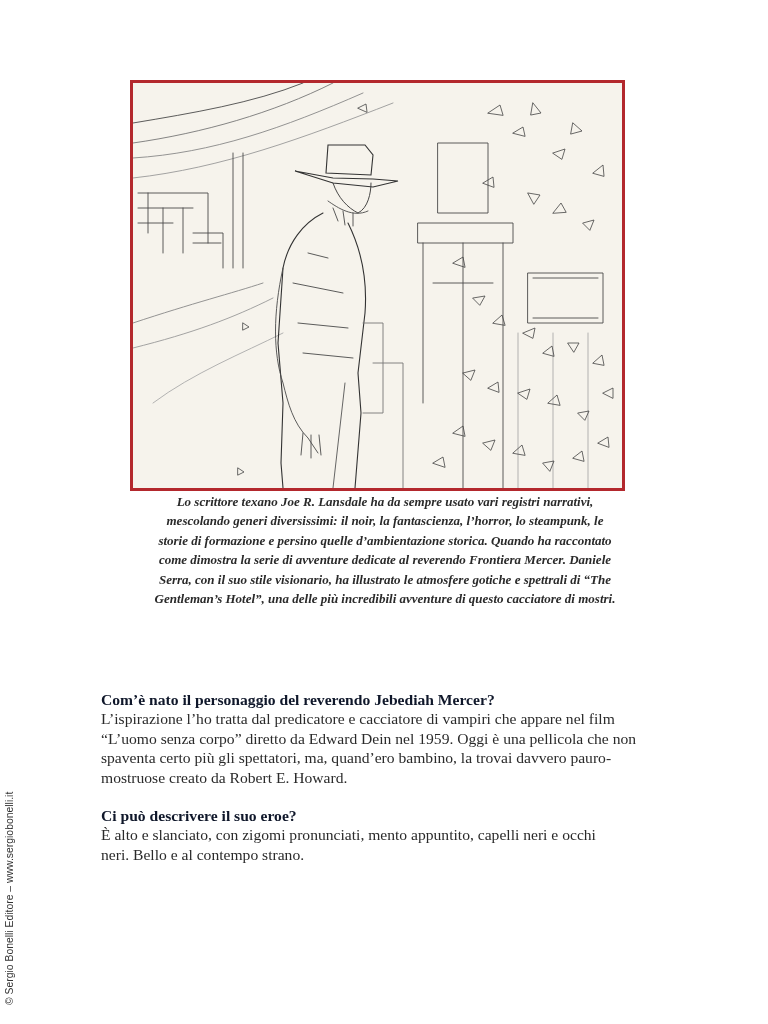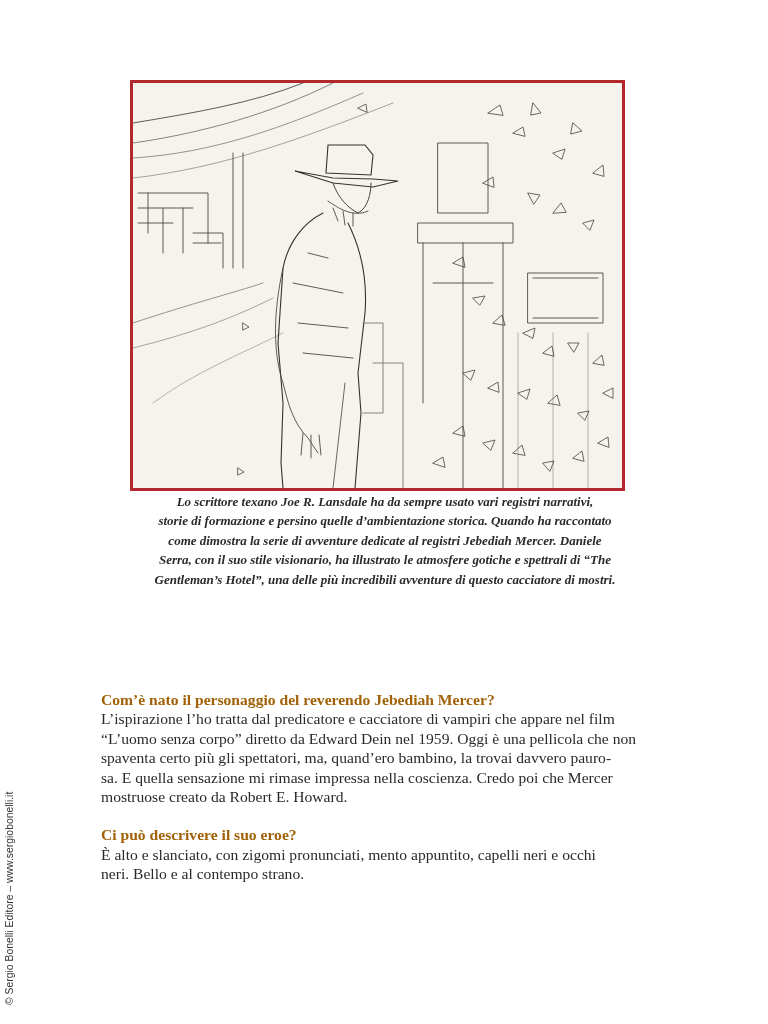--- a/index.html
+++ b/index.html
@@ -24,21 +24,21 @@
       font-style: italic; font-weight: bold;
       font-size: 13px; line-height: 19.4px;
       color: #2a2a2a;
     }
     .caption span { display: block; white-space: nowrap; }
     .article {
       position: absolute; left: 101px; top: 690px; width: 600px;
       font-family: "Liberation Serif", serif;
       font-size: 15.6px; line-height: 19.4px; color: #2a2a2a;
     }
-    .article .q { font-weight: bold; color: #a16207; display: block; white-space: nowrap; }
+    .article .q { font-weight: bold; color: #0f172a; display: block; white-space: nowrap; }
     .article .l { display: block; white-space: nowrap; }
     .article .gap { height: 19px; }
     .sidebar-credit {
       position: absolute; left: 4px; top: 1005px;
       transform: rotate(-90deg); transform-origin: 0 0;
       font-family: "Liberation Sans", sans-serif;
       font-size: 10.4px; color: #333; white-space: nowrap;
     }
   </style>
 </head>
@@ -114,32 +114,32 @@
         <path d="M470 310 l10 -5 l0 10 z"></path>
       <path d="M225 25 l8 -4 l1 8 z"></path>
         <path d="M110 240 l6 4 l-6 3 z"></path>
       <path d="M105 385 l6 4 l-6 3 z"></path>
     </g>
   </svg>
 </div>
 
 <div class="caption">
   <span>Lo scrittore texano Joe R. Lansdale ha da sempre usato vari registri narrativi,</span>
+  <span>mescolando generi diversissimi: il noir, la fantascienza, l’horror, lo steampunk, le</span>
   <span>storie di formazione e persino quelle d’ambientazione storica. Quando ha raccontato</span>
-  <span>come dimostra la serie di avventure dedicate al registri Jebediah Mercer. Daniele</span>
+  <span>come dimostra la serie di avventure dedicate al reverendo Frontiera Mercer. Daniele</span>
   <span>Serra, con il suo stile visionario, ha illustrato le atmosfere gotiche e spettrali di “The</span>
   <span>Gentleman’s Hotel”, una delle più incredibili avventure di questo cacciatore di mostri.</span>
 </div>
 
 <div class="article">
   <span class="q">Com’è nato il personaggio del reverendo Jebediah Mercer?</span>
   <span class="l">L’ispirazione l’ho tratta dal predicatore e cacciatore di vampiri che appare nel film</span>
   <span class="l">“L’uomo senza corpo” diretto da Edward Dein nel 1959. Oggi è una pellicola che non</span>
   <span class="l">spaventa certo più gli spettatori, ma, quand’ero bambino, la trovai davvero pauro-</span>
-  <span class="l">sa. E quella sensazione mi rimase impressa nella coscienza. Credo poi che Mercer</span>
   <span class="l">mostruose creato da Robert E. Howard.</span>
   <div class="gap"></div>
   <span class="q">Ci può descrivere il suo eroe?</span>
   <span class="l">È alto e slanciato, con zigomi pronunciati, mento appuntito, capelli neri e occhi</span>
   <span class="l">neri. Bello e al contempo strano.</span>
 </div>
 
 <div class="sidebar-credit">© Sergio Bonelli Editore – www.sergiobonelli.it</div>
 
 </body></html>

